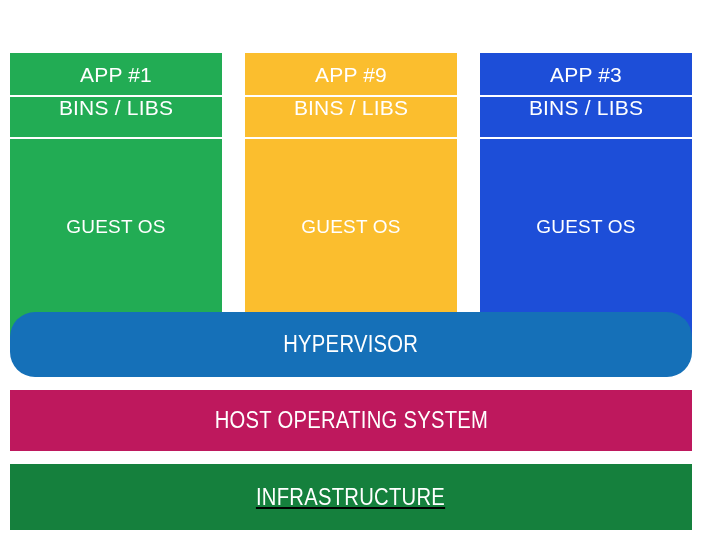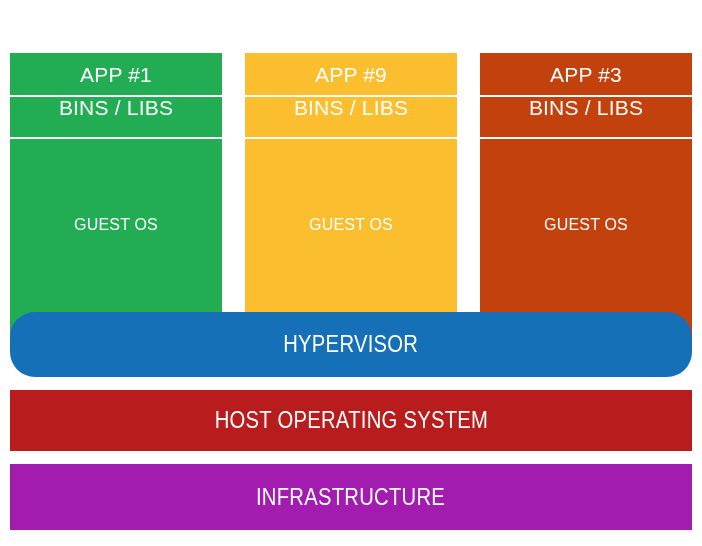--- a/index.html
+++ b/index.html
@@ -75,21 +75,21 @@
   .vm-label {
     color: #ffffff;
     font-size: 21px;
     font-weight: 400;
     letter-spacing: 0.2px;
     line-height: 1;
     white-space: nowrap;
   }
 
   .vm-label.guest-label {
-    font-size: 16px;
+    font-size: 19px;
   }
 
   
   .layer-bar {
     position: absolute;
     left: 10px;
     width: 682px;
     display: flex;
     align-items: center;
     justify-content: center;
@@ -146,39 +146,39 @@
         <span class="vm-label">APP #9</span>
       </div>
       <div class="vm-bins">
         <span class="vm-label">BINS / LIBS</span>
       </div>
       <div class="vm-guest">
         <span class="vm-label guest-label">GUEST OS</span>
       </div>
     </div>
 
-    <div class="vm-column" id="vm-column-3" style="background: #c2410c;">
+    <div class="vm-column" id="vm-column-3" style="background: #1d4ed8;">
       <div class="vm-app">
         <span class="vm-label">APP #3</span>
       </div>
       <div class="vm-bins">
         <span class="vm-label">BINS / LIBS</span>
       </div>
       <div class="vm-guest">
         <span class="vm-label guest-label">GUEST OS</span>
       </div>
     </div>
 
   </div>
 
   <div class="layer-bar" id="bar-hypervisor" style="background: rgb(21, 112, 184);">
     <span class="layer-label">HYPERVISOR</span>
   </div>
 
-  <div class="layer-bar" id="bar-host-os" style="background: #b91c1c;">
+  <div class="layer-bar" id="bar-host-os" style="background: #be185d;">
     <span class="layer-label">HOST OPERATING SYSTEM</span>
   </div>
 
-  <div class="layer-bar" id="bar-infrastructure" style="background: #a21caf;">
+  <div class="layer-bar" id="bar-infrastructure" style="background: #15803d; text-decoration: underline;">
     <span class="layer-label">INFRASTRUCTURE</span>
   </div>
 
 </div>
 
 </body></html>

